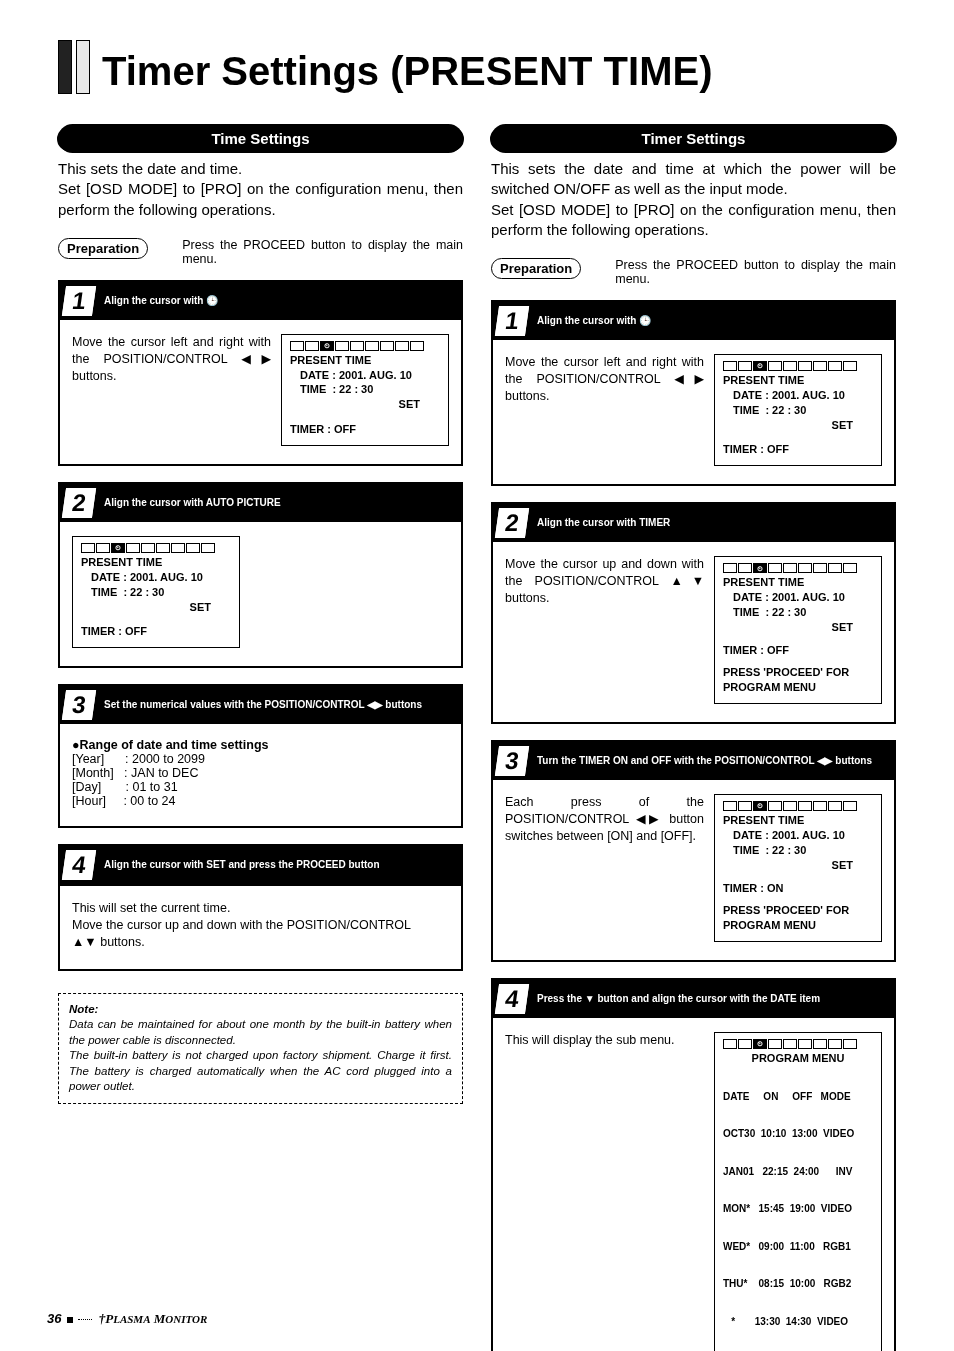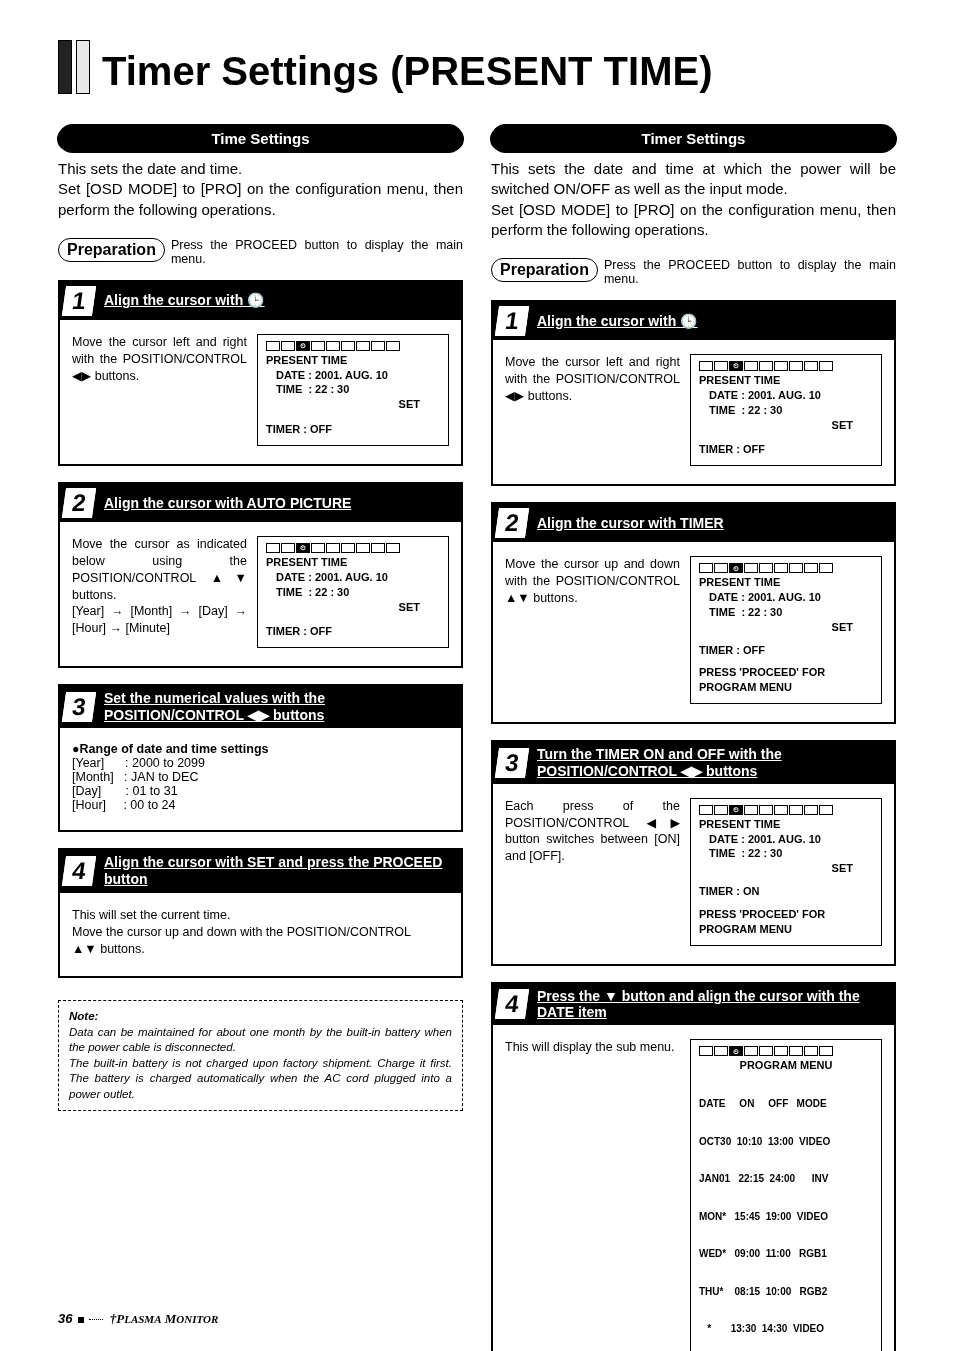--- a/index.html
+++ b/index.html
@@ -45,26 +45,26 @@
     background:#000;
   }
   .section-pill::before { left:-1px; border-radius: 12px 0 0 12px; }
   .section-pill::after  { right:-1px; border-radius: 0 12px 12px 0; }
   .intro { font-size: 15px; line-height: 1.35; margin-bottom: 18px; text-align: justify; }
   .prep-row { display: flex; align-items: flex-start; font-size: 12.5px; margin-bottom: 14px; }
   .prep-badge {
     border: 1.5px solid #000;
     border-radius: 12px;
     padding: 2px 8px;
-    font-size: 16px;
+    font-size: 13px;
     font-weight: bold;
     margin-right: 6px;
     white-space: nowrap;
   }
-  .prep-text { text-align: justify; flex:1; }
+  .prep-text { text-align: justify; flex:1;margin-left:28px; }
   .panel { border: 2px solid #000; margin-bottom: 16px; }
   .panel.nobottom { border-bottom: none; margin-bottom:0; }
   .step-header {
     background: #000;
     color: #fff;
     display: flex;
     align-items: center;
     min-height: 36px;
     padding: 4px 10px 4px 4px;
   }
@@ -74,27 +74,27 @@
     font-family: "Arial Black", Arial, sans-serif;
     font-weight: 900;
     font-size: 24px;
     width: 30px; height: 30px;
     display: flex; align-items: center; justify-content: center;
     transform: skewX(-8deg);
     border: 2px solid #fff;
     margin-right: 10px;
     flex-shrink:0;
   }
-  .step-title { font-weight: bold; font-size: 14px; line-height: 1.2; text-decoration: underline; }
+  .step-title { font-weight: bold; font-size: 10px; line-height: 1.2; }
   .panel-body { padding: 14px 12px 18px 12px; font-size: 12.5px; display:flex; gap:10px; align-items:flex-start; }
   .panel-body.block { display:block;border-radius:10px; }
   .body-text { flex: 1; line-height: 1.35; text-align: justify; }
   .osd-box {
     border: 1.5px solid #000;
-    width: 192px;
+    width: 168px;
     padding: 6px 8px 8px 8px;
     font-family: "Arial Narrow", Arial, sans-serif;
     font-weight: bold;
     font-size: 11px;
     line-height: 1.35;
     flex-shrink:0;
   }
   .osd-icons { display:flex; gap:1px; margin-bottom:2px; }
   .osd-ic { width:14px; height:10px; border:1px solid #000; font-size:7px; display:flex; align-items:center; justify-content:center; }
   .osd-ic.sel { background:#000; color:#fff; }
@@ -105,21 +105,21 @@
     border: 1px dashed #000;
     padding: 8px 10px;
     font-size: 11.5px;
     font-style: italic;
     line-height: 1.35;
     margin-top: 22px;
     text-align: justify;
   }
   .note-box .nt { font-weight: bold; font-style: italic; }
   .footer {
-    position: absolute; bottom: 24px; left: 58px;
+    position: absolute; bottom: 24px; left: 47px;
     font-size: 13px; font-style: italic; font-weight: bold;
   }
   .footer .pn { font-weight: 900; }
   .sq { display:inline-block; width:6px; height:6px; background:#000; vertical-align:middle; margin:0 2px; }
   .dots { display:inline-block; width:14px; border-bottom:1px dotted #000; vertical-align:middle; margin:0 3px; }
   .sc { font-variant: small-caps; }
   .ranges-title { font-weight:bold; font-size:12.5px; }
   .bullet { font-weight:bold; }
   .prog-table { font-size: 10px; font-weight:bold; white-space:pre; line-height:1.25; }
 </style>
@@ -174,22 +174,20 @@
         </div>
       </div>
     </div>
 
     <div class="panel">
       <div class="step-header">
         <div class="step-num">2</div>
         <div class="step-title">Align the cursor with AUTO PICTURE</div>
       </div>
       <div class="panel-body">
-        <div class="body-text" style="white-space:pre-line;">Move the cursor as indicated below using the POSITION/CONTROL ▲▼ buttons.
-[Year] → [Month] → [Day] → [Hour] → [Minute]</div>
         <div class="osd-box">
           <div class="osd-icons">
               <div class="osd-ic"></div>
               <div class="osd-ic"></div>
               <div class="osd-ic sel">⏲</div>
               <div class="osd-ic"></div>
               <div class="osd-ic"></div>
               <div class="osd-ic"></div>
               <div class="osd-ic"></div>
               <div class="osd-ic"></div>

